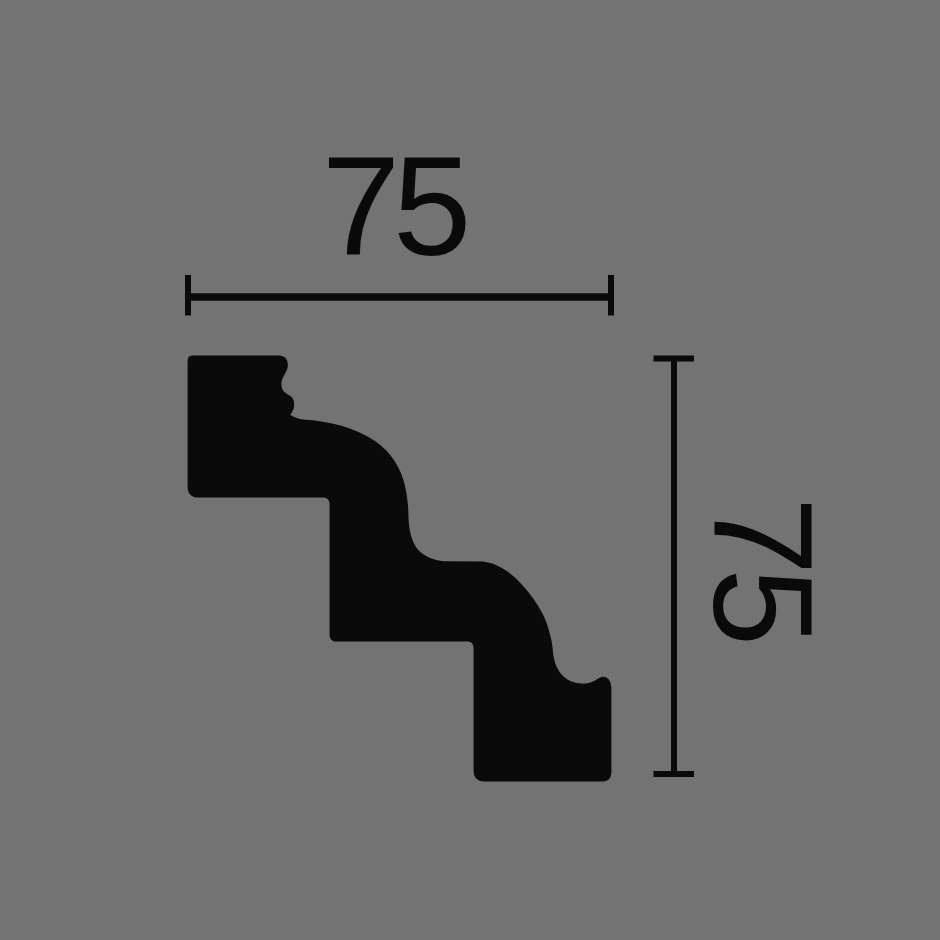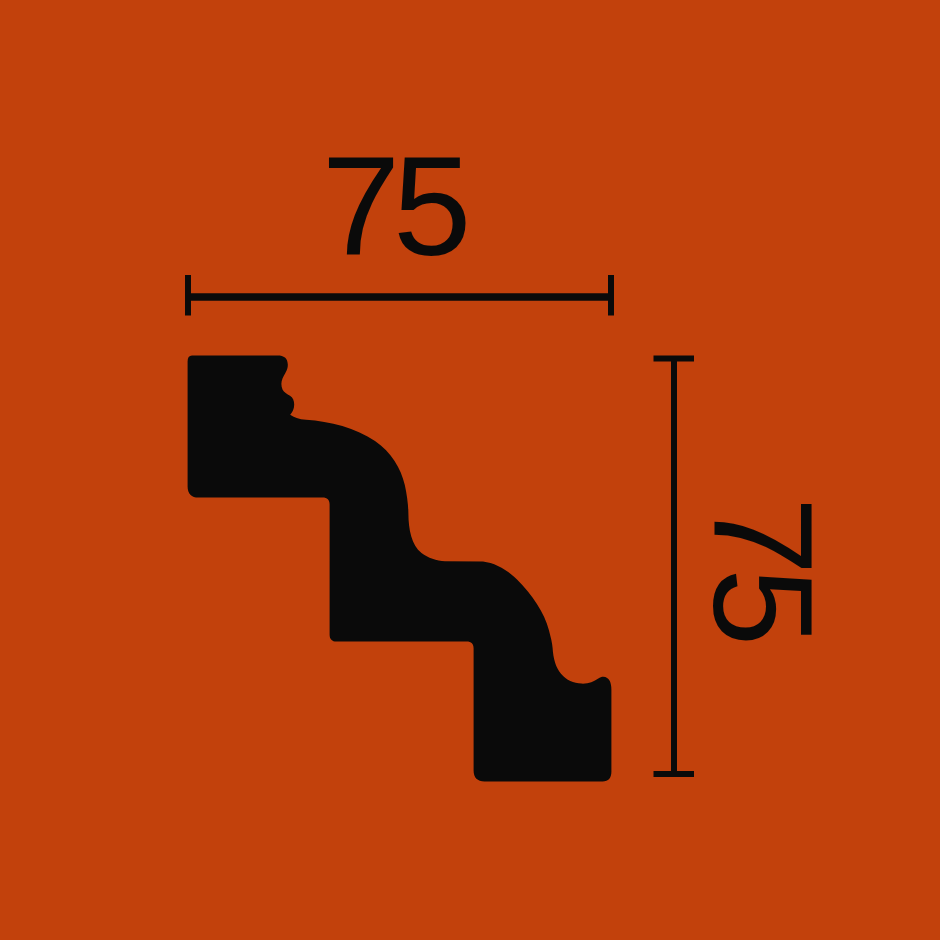--- a/index.html
+++ b/index.html
@@ -8,21 +8,21 @@
     width: 940px;
     height: 940px;
     background: #ffffff;
     overflow: hidden;
     font-family: "Liberation Sans", sans-serif;
   }
   .stage {
     position: relative;
     width: 940px;
     height: 940px;
-    background: #c2410c;
+    background: #737373;
   }
   svg.diagram {
     display: block;
     width: 940px;
     height: 940px;
     filter: blur(0.5px);
   }
   .profile-fill {
     fill: #0a0a0a;
     stroke: none;

